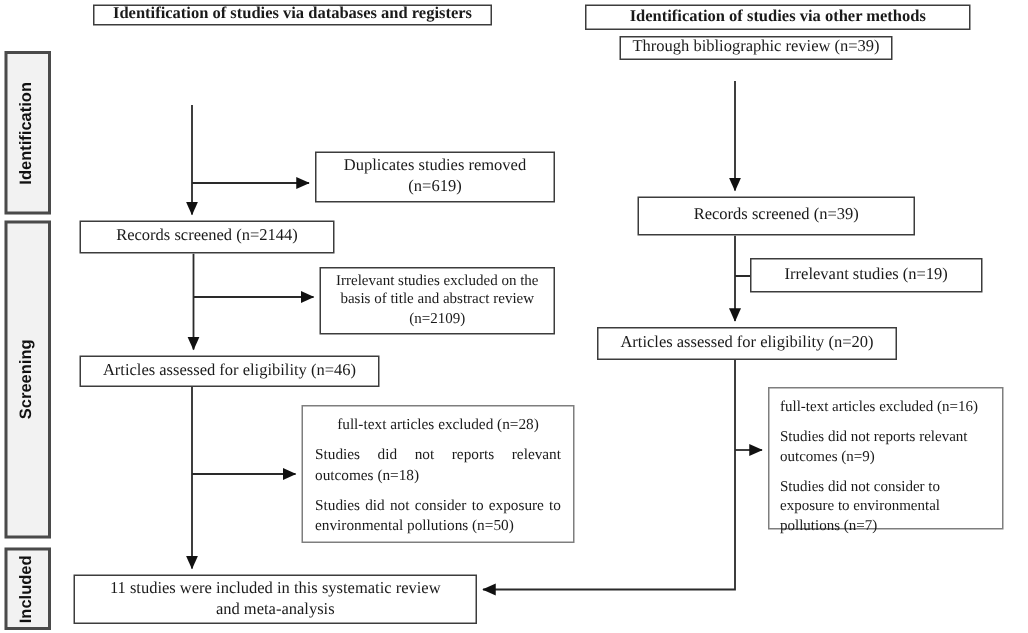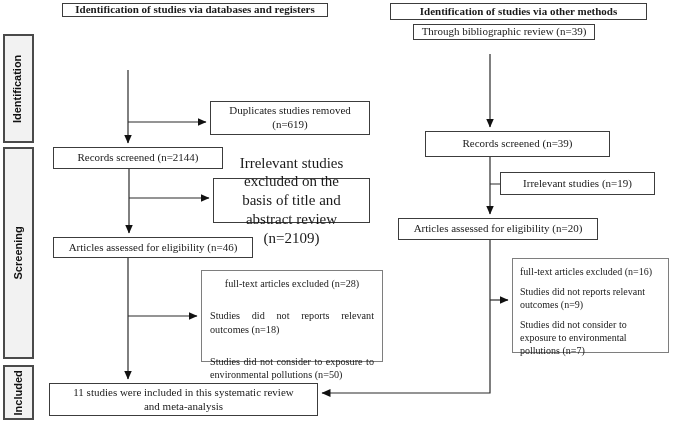--- a/index.html
+++ b/index.html
@@ -95,31 +95,31 @@
 
   <div class="box" style="left:210px;top:101px;width:160px;height:34px;">
     <span>Duplicates studies removed</span>
     <span>(n=619)</span>
   </div>
 
   <div class="box" style="left:53px;top:147px;width:170px;height:22px;">
     <span>Records screened (n=2144)</span>
   </div>
 
-  <div class="box" style="left:213px;top:178px;width:157px;height:45px;font-size:15px;align-items:center;">
+  <div class="box" style="left:213px;top:178px;width:157px;height:45px;font-size:10px;align-items:center;">
     <span>Irrelevant studies excluded on the</span>
     <span>basis of title and abstract review</span>
     <span>(n=2109)</span>
   </div>
 
   <div class="box" style="left:53px;top:237px;width:200px;height:21px;">
     <span>Articles assessed for eligibility (n=46)</span>
   </div>
 
-  <div class="box grayborder leftalign ft" style="left:201px;top:270px;width:182px;height:92px;padding:6px 8px;gap:12px;">
+  <div class="box grayborder leftalign ft" style="left:201px;top:270px;width:182px;height:92px;padding:6px 8px;">
     <div class="ft-title">full-text articles excluded (n=28)</div>
     <p class="just">Studies did not reports relevant outcomes (n=18)</p>
     <p class="just">Studies did not consider to exposure to environmental pollutions (n=50)</p>
   </div>
 
   <div class="box" style="left:49px;top:383px;width:269px;height:33px;">
     <span>11 studies were included in this systematic review</span>
     <span>and meta-analysis</span>
   </div>
 

